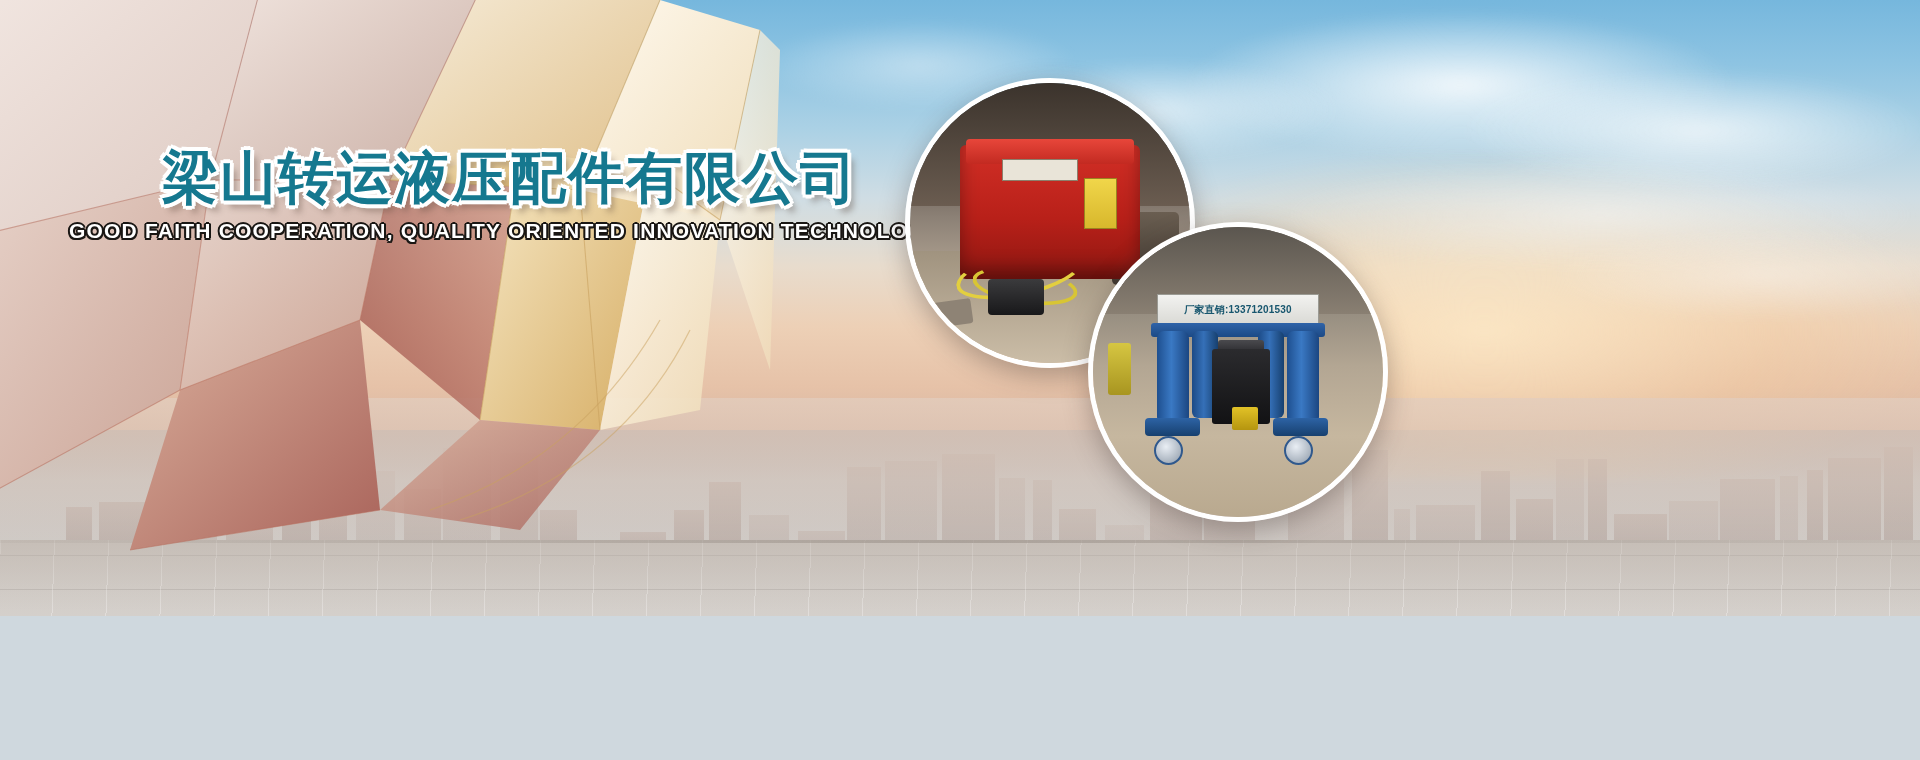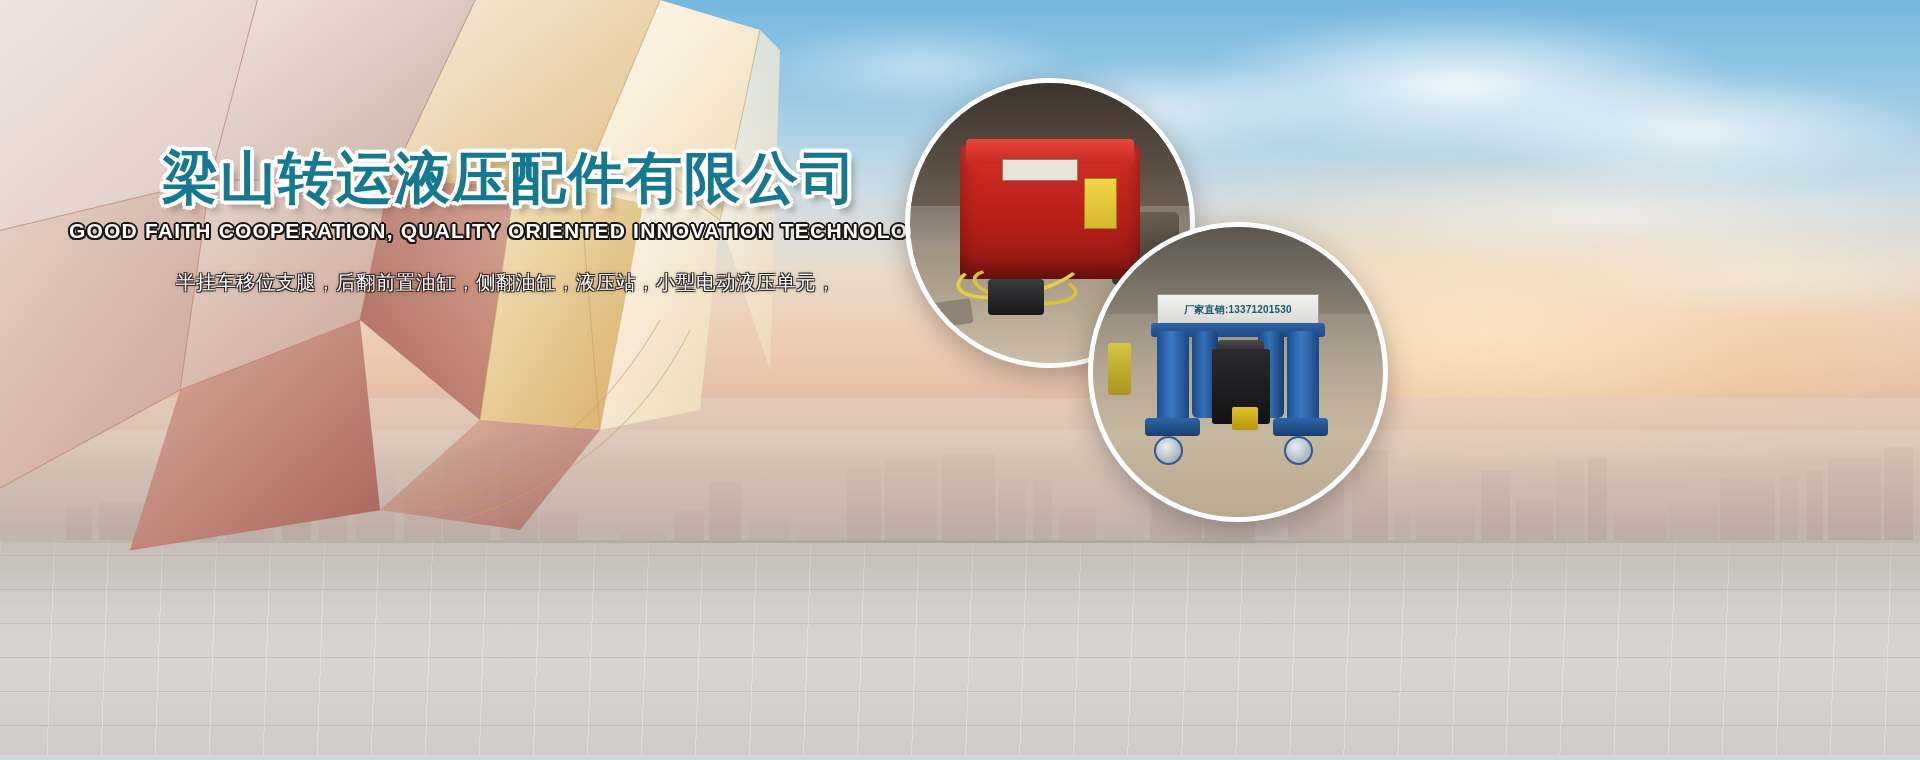--- a/index.html
+++ b/index.html
@@ -4,21 +4,21 @@
 <style>
   * { margin:0; padding:0; box-sizing:border-box; }
   html,body { width:1920px; height:760px; overflow:hidden; }
   body {
     font-family:"Liberation Sans","DejaVu Sans",sans-serif;
     background:#cfd8de;
   }
 
   
   .stage {
-    position:relative; width:1920px; height:755px; overflow:hidden;
+    position:relative; width:1920px; height:616px; overflow:hidden;
     background:linear-gradient(180deg,#8fc4e4 0%,#a9d2e8 18%,#cfe0e8 34%,#e7dcd0 48%,#e3cdbd 56%,#cbb9ae 62%,#b9aca6 70%,#c9c6c3 78%,#d3d1cf 100%);
   }
 
   
   .sky {
     position:absolute; left:0; top:0; width:1920px; height:430px;
     background:linear-gradient(180deg,#76b7dd 0%,#8cc3e2 14%,#abd1e5 30%,#cfdde4 46%,#e8dccd 62%,#edd0b6 76%,#e6c2a8 90%,#d9b7a2 100%);
   }
   .cloud {
     position:absolute; border-radius:50%;
@@ -364,21 +364,20 @@
 
   <div class="textblock">
 
     <div class="company-title">梁山转运液压配件有限公司</div>
 
 
     <div class="slogan-en">GOOD FAITH COOPERATION, QUALITY ORIENTED INNOVATION TECHNOLOGY</div>
 
 
     <div class="desc">
-      <div>半挂车移位支腿，后翻前置油缸，侧翻油缸，液压站，小型电动液压单元，</div>
     </div>
   </div>
 
   <div class="photo photo-red">
     <div class="inner red-scene">
       <div class="rs-wall"></div>
       <div class="rs-floor2"></div>
       <div class="rs-drum"></div>
       <div class="rs-body"></div>
       <div class="rs-top"></div>

